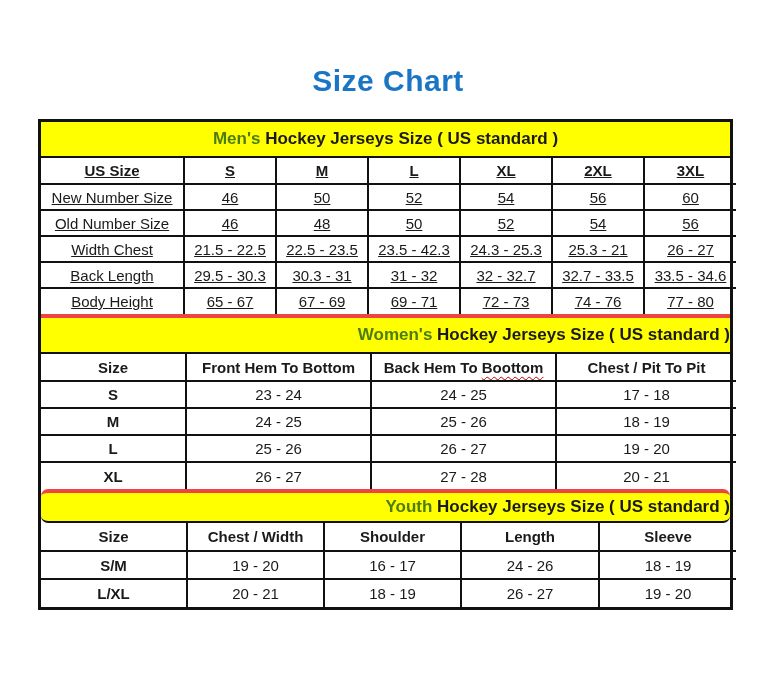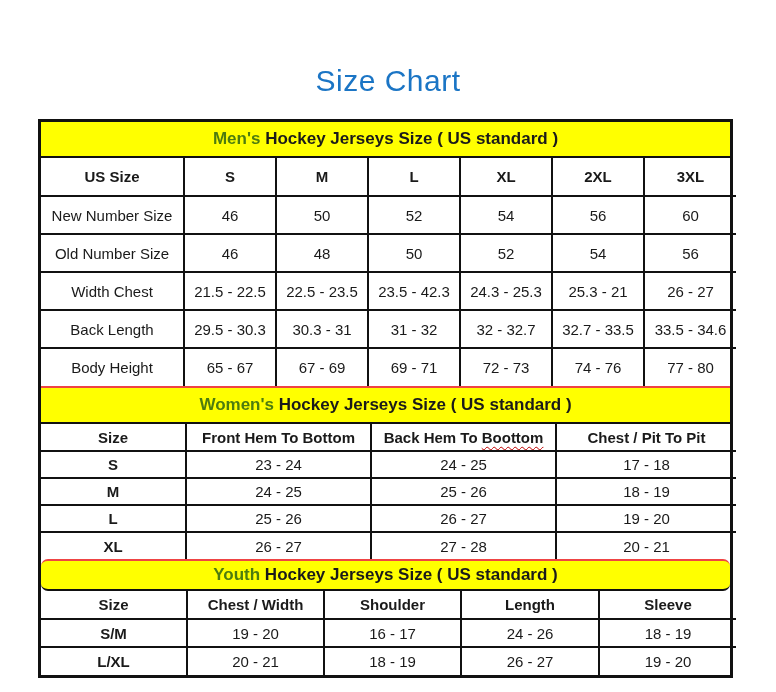--- a/index.html
+++ b/index.html
@@ -8,60 +8,60 @@
     width: 776px; height: 692px;
     background: #ffffff;
     font-family: "Liberation Sans", sans-serif;
     color: #1a1a1a;
     overflow: hidden;
   }
   .page-title {
     margin-top: 64px;
     text-align: center;
     font-size: 30px;
-    font-weight: normal;
+    font-weight: bold;
     color: #1B75C5;
     letter-spacing: 0.5px;
   }
   .chart-wrap {
     margin: 21px 0 0 38px;
     width: 695px;
     border: 3px solid #111111;
   }
   .banner {
     background: #FFFF00;
     text-align: center;
     font-size: 17px;
     font-weight: bold;
     line-height: 34px;
     border-bottom: 2px solid #111111;
     white-space: pre;
   }
-  .banner.mid { border-top: 2px solid #ef4444; }
+  .banner.mid { border-top: 4px solid #ef4444; text-align: right; }
   .banner .hl { color: #4d7c0f; }
   .banner.youth-b { line-height: 28px; border-radius: 7px; }
   table {
     width: 100%;
     border-collapse: collapse;
     border-style: hidden; 
     table-layout: fixed;
   }
   td, th {
     border: 2px solid #111111;
     text-align: center;
     vertical-align: middle;
     font-size: 15px;
     padding: 0 2px;
     overflow: hidden;
   }
   th { font-weight: bold; }
   td { font-weight: normal; }
   td.lbl { font-weight: bold; }
   td.plain-lbl { font-weight: normal; }
-  .mens-table td, .mens-table th { height: 38px; }
+  .mens-table td, .mens-table th { height: 26px; text-decoration: underline; }
   .womens-table td, .womens-table th { height: 27px; }
   .youth-table td, .youth-table th { height: 28px; }
   .misspelled {
     text-decoration: underline wavy #C00000;
     text-decoration-thickness: 1px;
     text-underline-offset: 3px;
   }
 </style>
 </head>
 <body>

